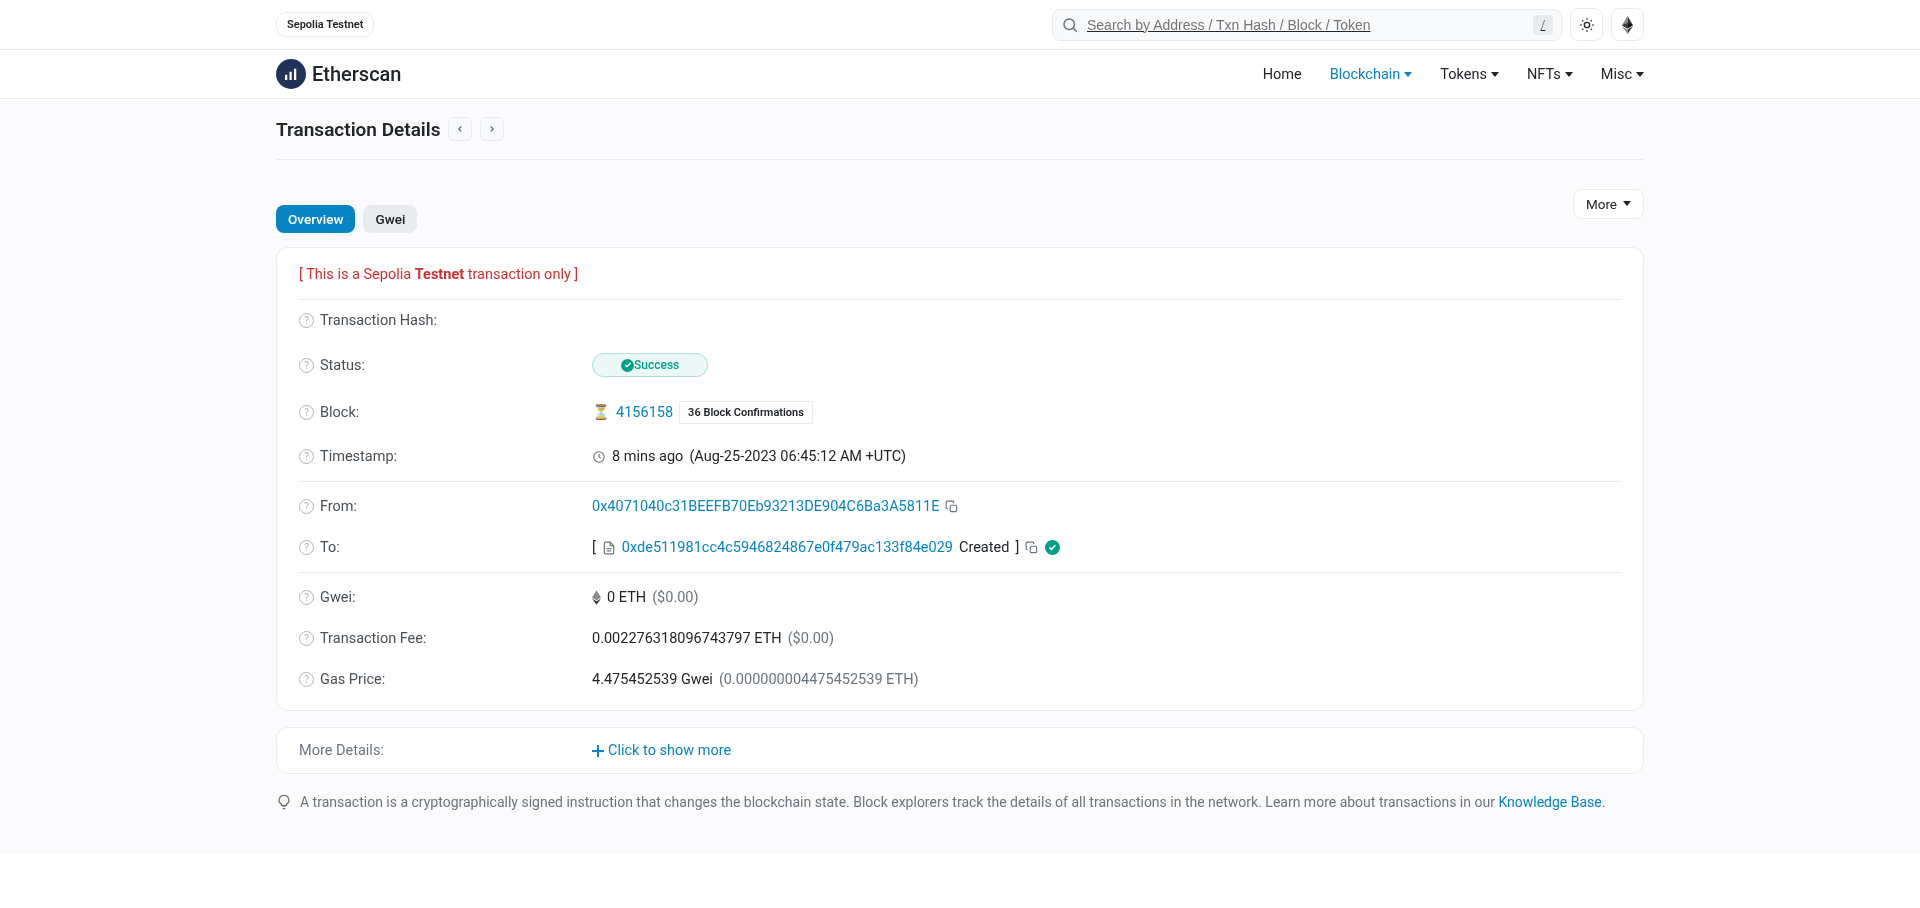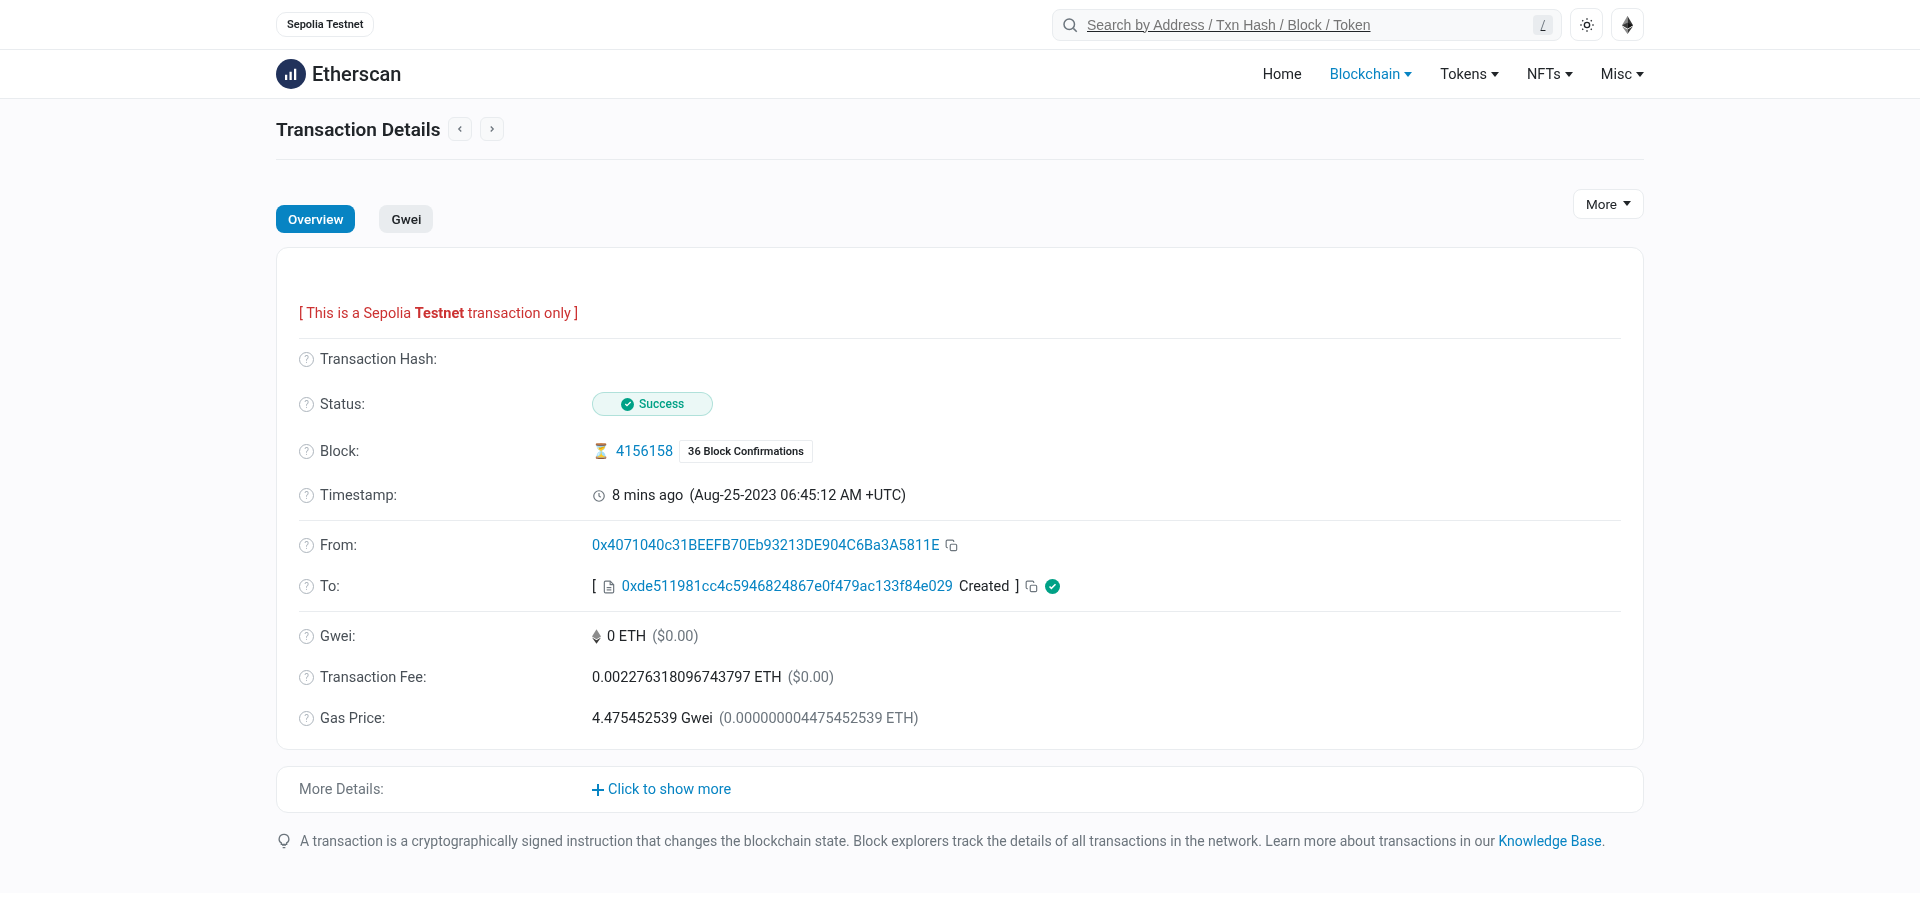--- a/index.html
+++ b/index.html
@@ -158,21 +158,21 @@
   color: #6c757d;
 }
 .tab-row {
   display: flex;
   align-items: center;
   justify-content: space-between;
   padding: 14px 0;
 }
 .tabs {
   display: flex;
-  gap: 24px;
+  gap: 8px;
   margin-top: 31px;
 }
 .tab {
   padding: 6px 12px;
   border-radius: 8px;
   font-size: 13.5px;
   font-weight: 500;
   cursor: pointer;
   background: #e9ecef;
   color: #212529;
@@ -197,21 +197,20 @@
   border: 1px solid #e9ecef;
   border-radius: 12px;
   padding: 18px 22px;
   margin-bottom: 16px;
 }
 .alert-line {
   color: #cc3232;
   font-size: 14.5px;
   padding-bottom: 16px;
   border-bottom: 1px solid #e9ecef;
-  margin-top: 39px;
 }
 .alert-line b { font-weight: 700; }
 .row {
   display: flex;
   padding: 12px 0;
 }
 .row.sep-before {
   border-top: 1px solid #e9ecef;
   margin-top: 4px;
   padding-top: 16px;
@@ -256,21 +255,20 @@
 }
 .copy-icon, .small-icon {
   width: 14px;
   height: 14px;
   cursor: pointer;
   flex-shrink: 0;
 }
 .badge-success {
   display: inline-flex;
   align-items: center;
-  gap: 5px;
   border: 1px solid rgba(0,161,134,0.25);
   background: rgba(0,161,134,0.08);
   color: #00a186;
   border-radius: 12px;
   padding: 4px 28px;
   font-size: 12px;
   font-weight: 500;
 }
 .check-circle {
   width: 13px;

